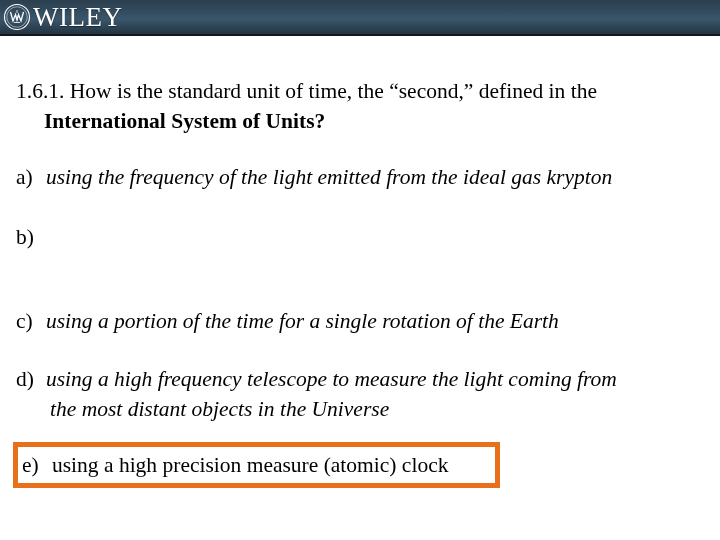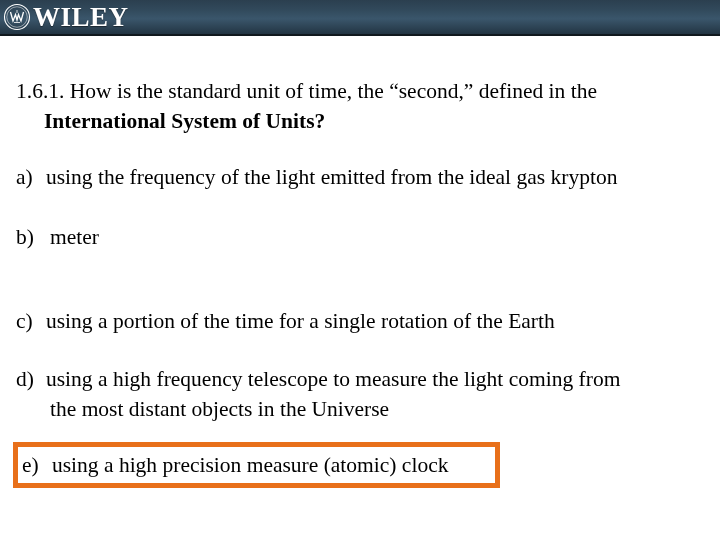--- a/index.html
+++ b/index.html
@@ -43,21 +43,21 @@
   .brand-mark {
     width: 30px;
     height: 30px;
     flex: 0 0 30px;
     display: block;
   }
   .brand-word {
     color: #ffffff;
     font-family: "Liberation Serif", "DejaVu Serif", serif;
     font-size: 27px;
-    font-weight: bold;
+    font-weight: normal;
     letter-spacing: 0.5px;
     line-height: 30px;
     margin-left: 1px;
     text-shadow: 0 1px 1px rgba(0,0,0,0.45);
     white-space: nowrap;
   }
 
   
   .slide-body {
     position: absolute;
@@ -93,20 +93,21 @@
     display: flex;
     align-items: flex-start;
   }
   .option .marker {
     flex: 0 0 30px;
     display: block;
   }
   .option .otext {
     flex: 1 1 auto;
     display: block;
+    font-style: italic;
   }
   .option .otext .cont {
     display: block;
     padding-left: 4px;
   }
 
   #option-a { top: 126px; }
   #option-b { top: 186px; }
   #option-c { top: 270px; }
   #option-d { top: 328px; }
@@ -160,21 +161,20 @@
   </div>
 
   <div class="option" id="option-a">
     <span class="marker">a)</span>
     <span class="otext">using the frequency of the light emitted from the ideal gas krypton</span>
   </div>
 
   <div class="option" id="option-b">
     <span class="marker">b)</span>
     <span class="otext">
-      <span class="cont">meter</span>
     </span>
   </div>
 
   <div class="option" id="option-c">
     <span class="marker">c)</span>
     <span class="otext">using a portion of the time for a single rotation of the Earth</span>
   </div>
 
   <div class="option" id="option-d">
     <span class="marker">d)</span>

